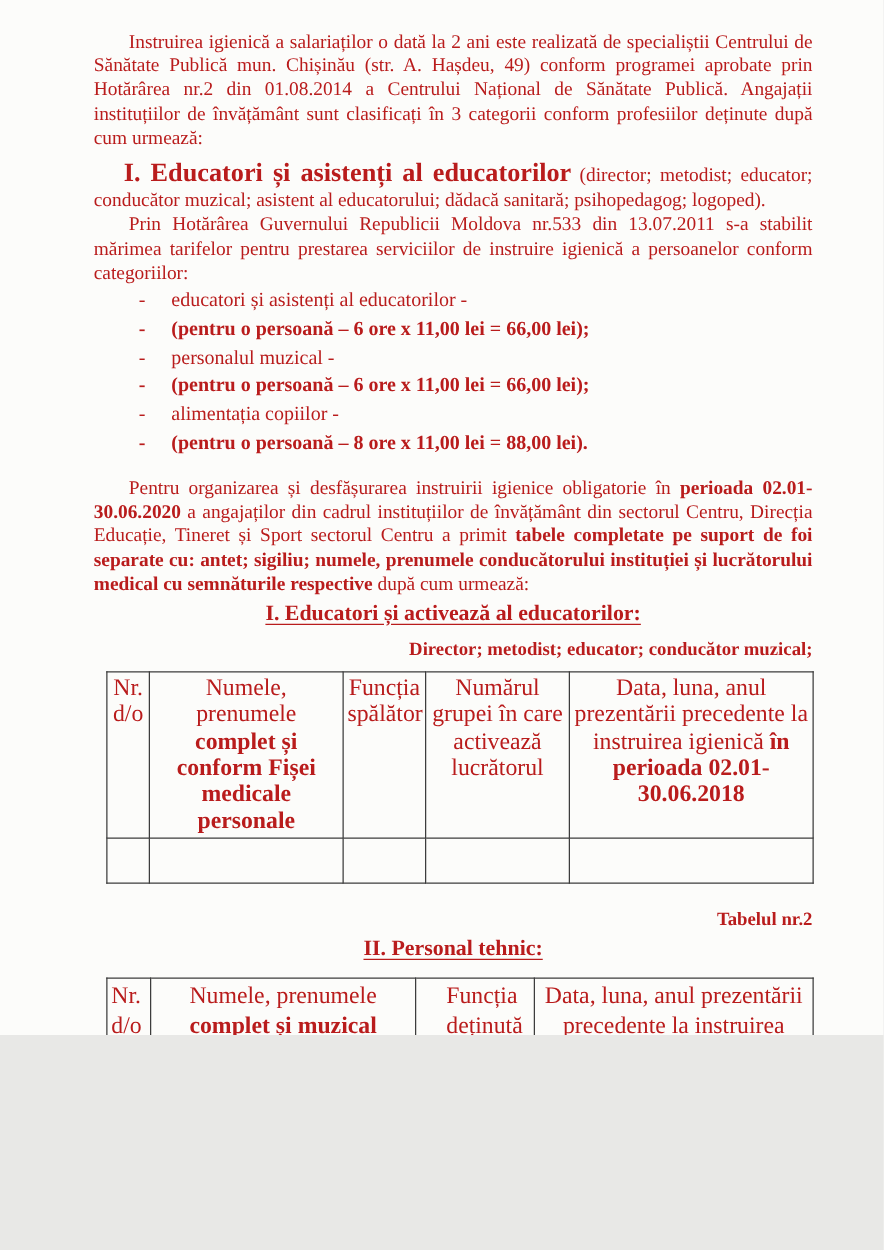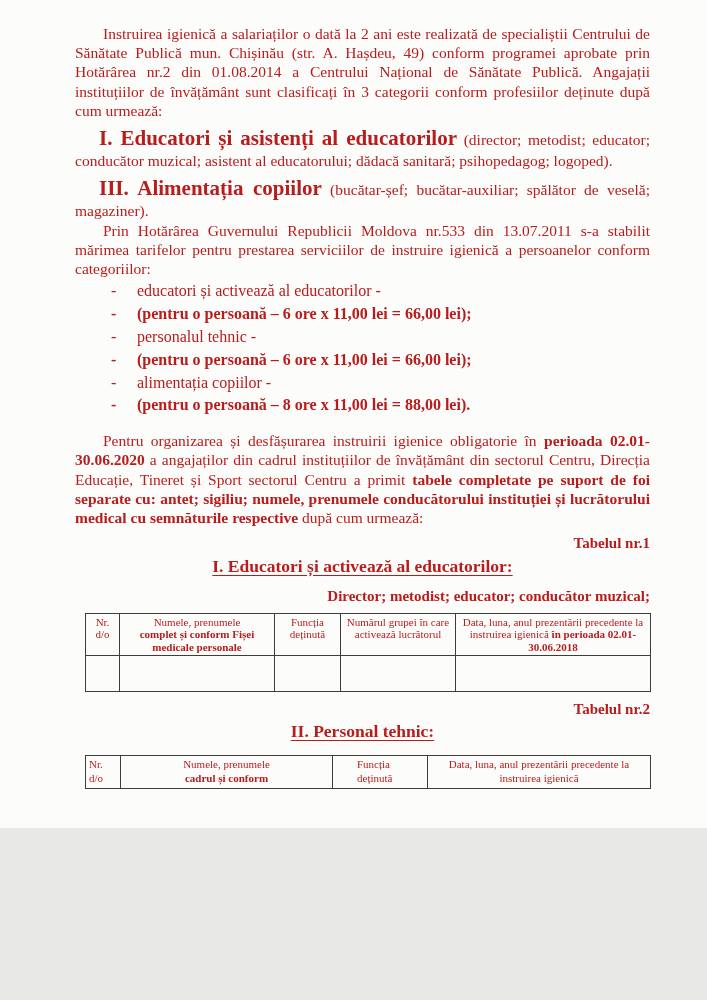--- a/index.html
+++ b/index.html
@@ -32,113 +32,111 @@
     margin-top:3px; text-align:center; font-weight:700; font-size:17.5px;
     text-decoration:underline; text-underline-offset:3px;
   }
   .tbl-sub { margin-top:9px; text-align:right; font-weight:700; font-size:15px; line-height:1.22; }
   table { border-collapse:collapse; table-layout:fixed; width:565px; margin:8px 0 0 10px; }
   td {
     border:1.6px solid #3d3d3d;
     padding:2px 3px;
     text-align:center;
     vertical-align:top;
-    font-size:11px;
+    font-size:19px;
     line-height:1.12;
   }
   .empty-row td { height:31px; }
   .t2 td { line-height:1.25; }
   .t2 .left-head { text-align:left; padding-left:24px; }
 </style>
 </head>
 <body>
 
 <div class="page">
 
   <p class="just indent">Instruirea igienică a salariaților o dată la 2 ani este realizată de specialiștii Centrului de Sănătate Publică mun. Chișinău (str. A. Hașdeu, 49) conform programei aprobate prin Hotărârea nr.2 din 01.08.2014 a Centrului Național de Sănătate Publică. Angajații instituțiilor de învățământ sunt clasificați în 3 categorii conform profesiilor deținute după cum urmează:</p>
 
   <p class="cat"><span class="cat-title">I. Educatori și asistenți al educatorilor</span><span> (director; metodist; educator; conducător muzical; asistent al educatorului; dădacă sanitară; psihopedagog; logoped).</span></p>
 
 
-  <p class="cat"><span class="cat-title">III. Alimentația copiilor</span><span> (bucătar-șef; bucătar-auxiliar; spălător de veselă; magaziner).</span></p>
 
   <p class="just indent">Prin Hotărârea Guvernului Republicii Moldova nr.533 din 13.07.2011 s-a stabilit mărimea tarifelor pentru prestarea serviciilor de instruire igienică a persoanelor conform categoriilor:</p>
 
   <div class="tariff-list">
     <div class="tariff-item">
       <span class="marker">-</span>
-      <span>educatori și activează al educatorilor -</span>
+      <span>educatori și asistenți al educatorilor -</span>
     </div>
     <div class="tariff-item bold-item">
       <span class="marker">-</span>
       <span>(pentru o persoană – 6 ore x 11,00 lei = 66,00 lei);</span>
     </div>
     <div class="tariff-item">
       <span class="marker">-</span>
-      <span>personalul  tehnic -</span>
+      <span>personalul  muzical -</span>
     </div>
     <div class="tariff-item bold-item">
       <span class="marker">-</span>
       <span>(pentru o persoană – 6 ore x 11,00 lei = 66,00 lei);</span>
     </div>
     <div class="tariff-item">
       <span class="marker">-</span>
       <span>alimentația copiilor -</span>
     </div>
     <div class="tariff-item bold-item">
       <span class="marker">-</span>
       <span>(pentru o persoană – 8 ore x 11,00 lei = 88,00 lei).</span>
     </div>
   </div>
 
   <p class="just indent p-after-list"><span>Pentru organizarea și desfășurarea instruirii igienice obligatorie în </span><span class="b">perioada 02.01-30.06.2020</span><span> a  angajaților din cadrul instituțiilor de învățământ din sectorul Centru, Direcția Educație, Tineret și Sport sectorul  Centru a primit </span><span class="b">tabele completate pe suport de foi separate cu: antet; sigiliu; numele, prenumele conducătorului instituției și lucrătorului medical cu semnăturile respective</span><span> după cum urmează:</span></p>
 
-  <p class="tbl-label">Tabelul nr.1</p>
   <p class="tbl-heading">I. Educatori și activează al educatorilor:</p>
   <p class="tbl-sub"><span>Director; metodist; educator; conducător muzical;</span><br></p>
 
   <table class="t1">
     <colgroup>
       <col style="width:34px">
         <col style="width:155px">
         <col style="width:66px">
         <col style="width:115px">
         <col style="width:195px">
     </colgroup>
     <tbody>
         <tr>
       <td><span>Nr.</span><br><span>d/o</span></td>
       <td><span>Numele, prenumele</span><br><span class="b">complet și conform Fișei medicale personale</span></td>
-      <td>Funcția deținută</td>
+      <td>Funcția spălător</td>
       <td>Numărul grupei   în care activează lucrătorul</td>
       <td><span>Data, luna, anul prezentării precedente la instruirea igienică </span><span class="b">în perioada 02.01-30.06.2018</span></td>
     </tr>
     <tr class="empty-row">
       <td></td>
       <td></td>
       <td></td>
       <td></td>
       <td></td>
     </tr>
   </tbody>
     </table>
 
-  <p class="tbl-label" style="margin-top:8px">Tabelul nr.2</p>
+  <p class="tbl-label" style="margin-top:20px">Tabelul nr.2</p>
   <p class="tbl-heading">II. Personal tehnic:</p>
 
   <table class="t2" style="margin-top:12px">
     <colgroup>
       <col style="width:35px">
         <col style="width:212px">
         <col style="width:95px">
         <col style="width:223px">
     </colgroup>
     <tbody>
         <tr>
       <td class="left-head" style="padding-left:3px"><span>Nr.</span><br><span>d/o</span></td>
-      <td><span>Numele, prenumele</span><br><span class="b">cadrul și conform</span></td>
+      <td><span>Numele, prenumele</span><br><span class="b">complet și muzical</span></td>
       <td class="left-head"><span>Funcția</span><br><span>deținută</span></td>
       <td>Data, luna, anul prezentării precedente la instruirea igienică</td>
     </tr>
   </tbody>
     </table>
 
 </div>
 
 </body></html>

